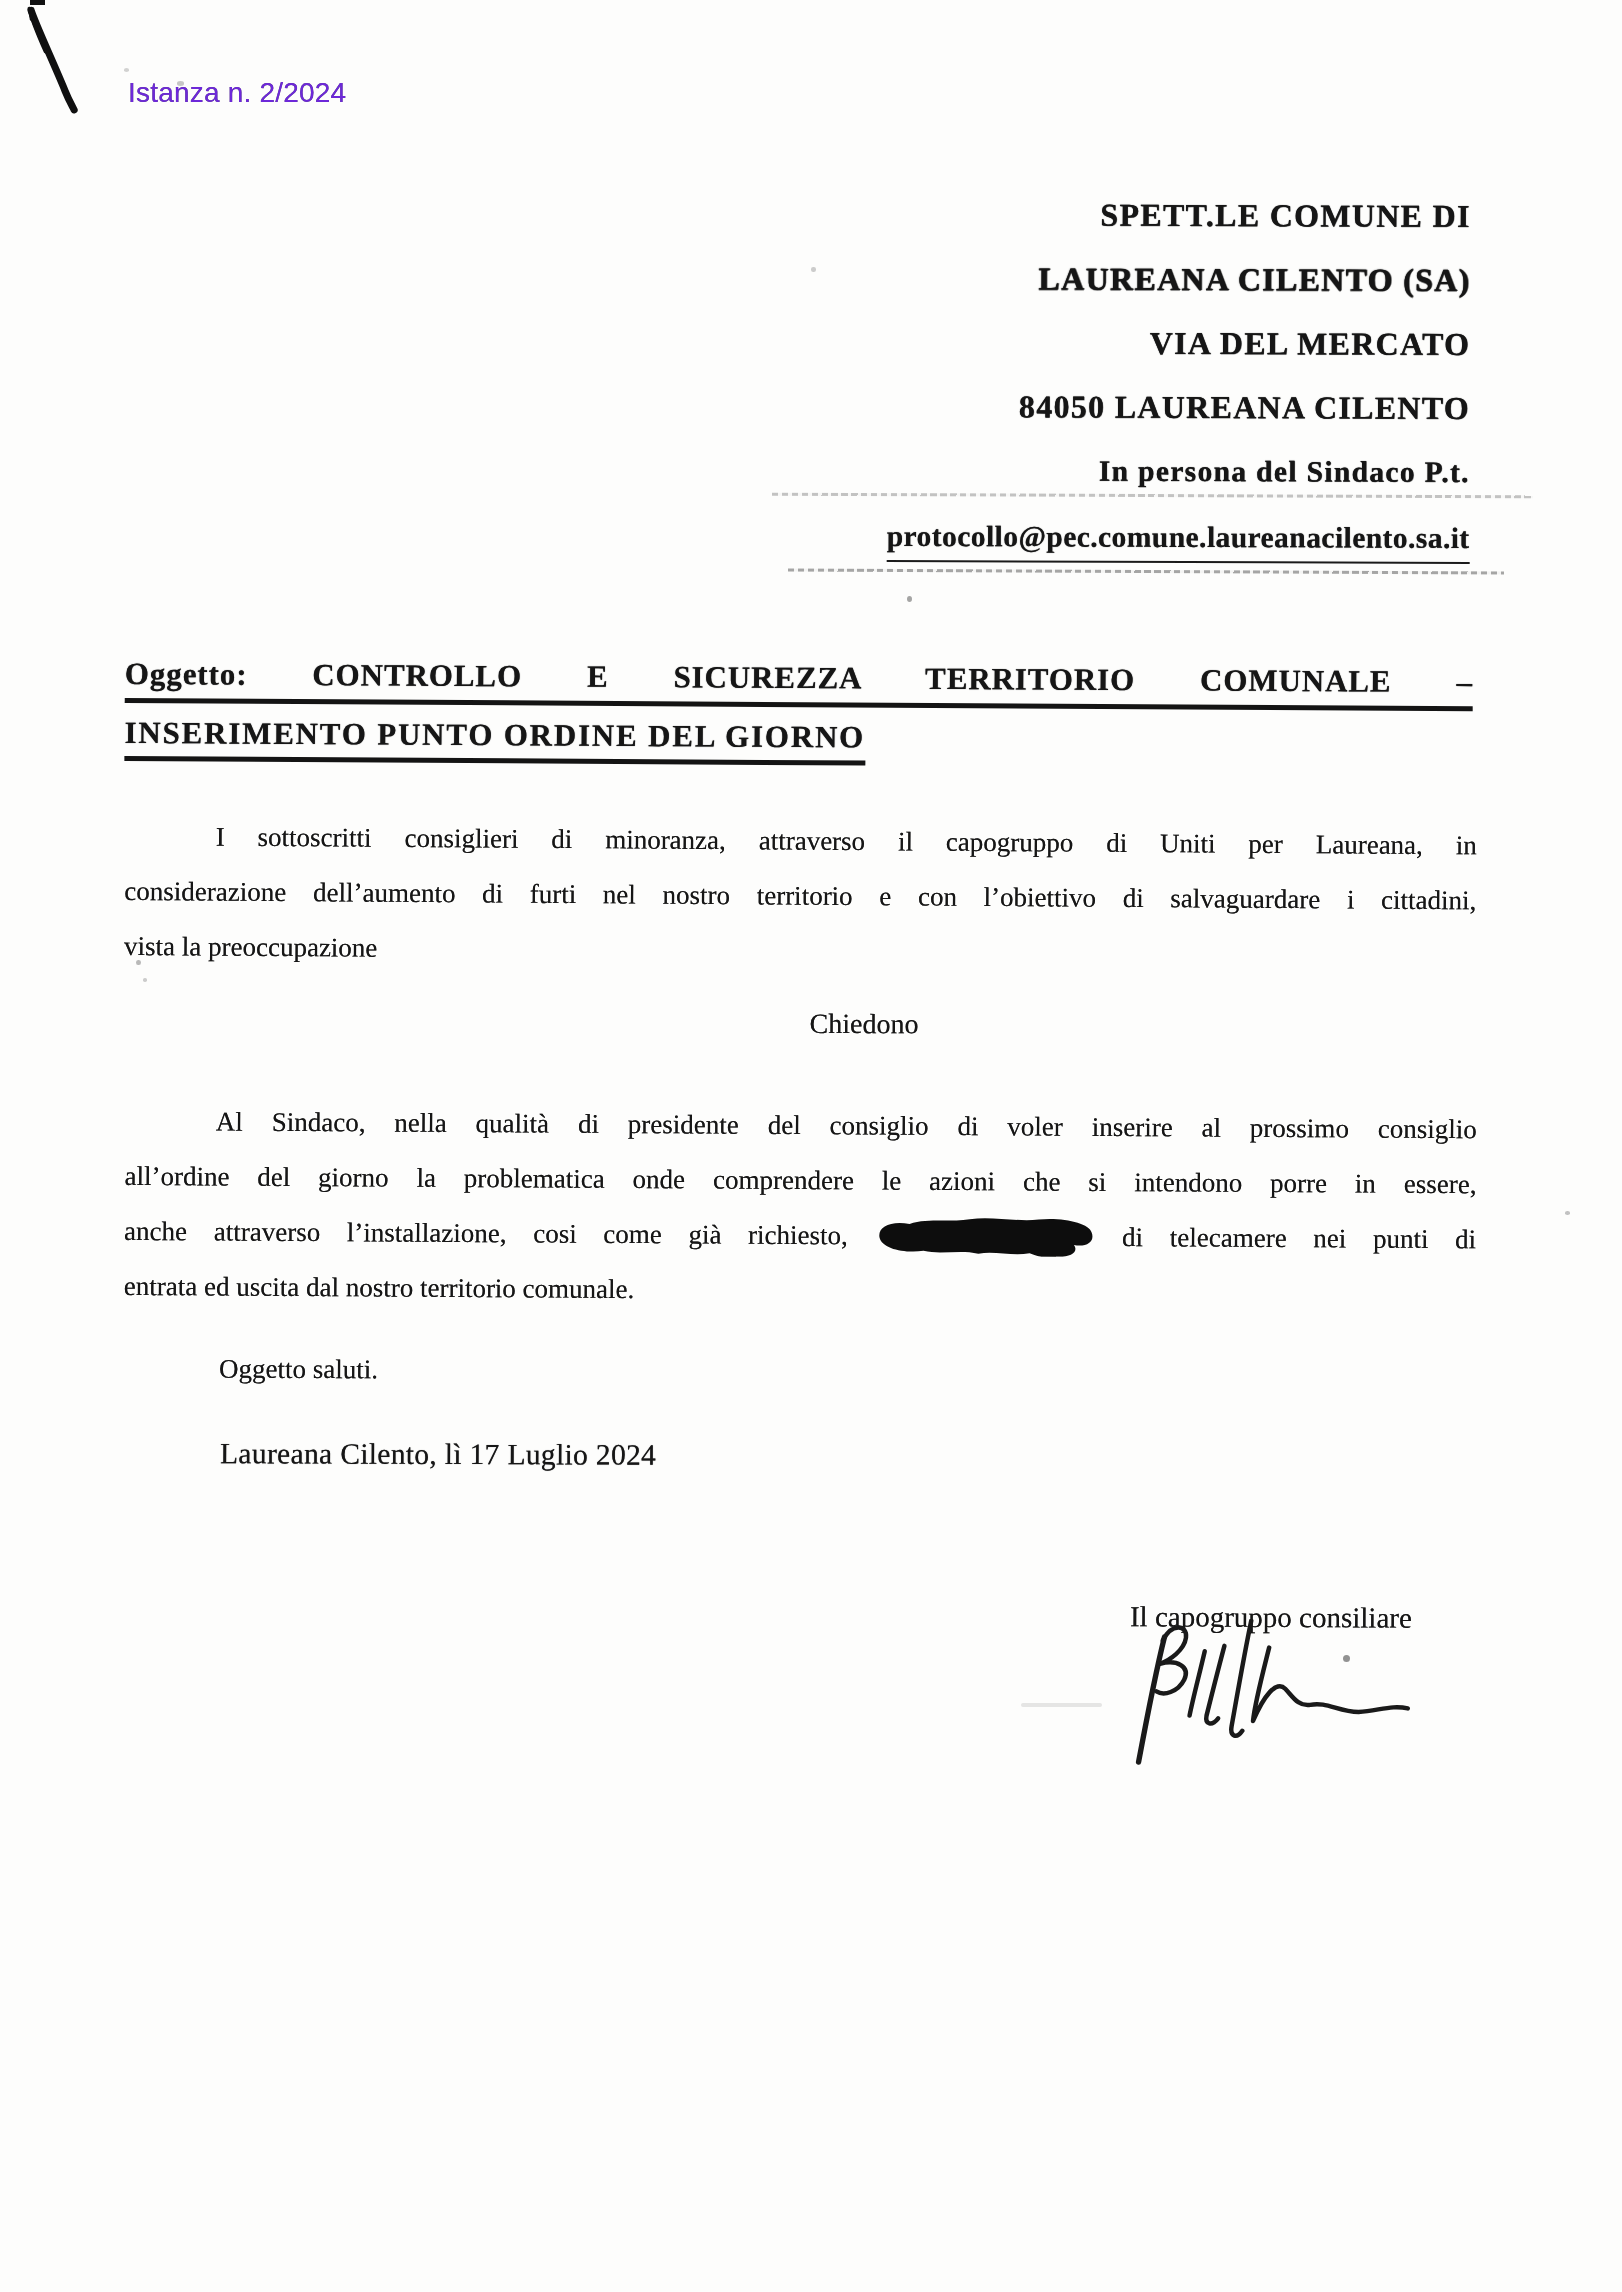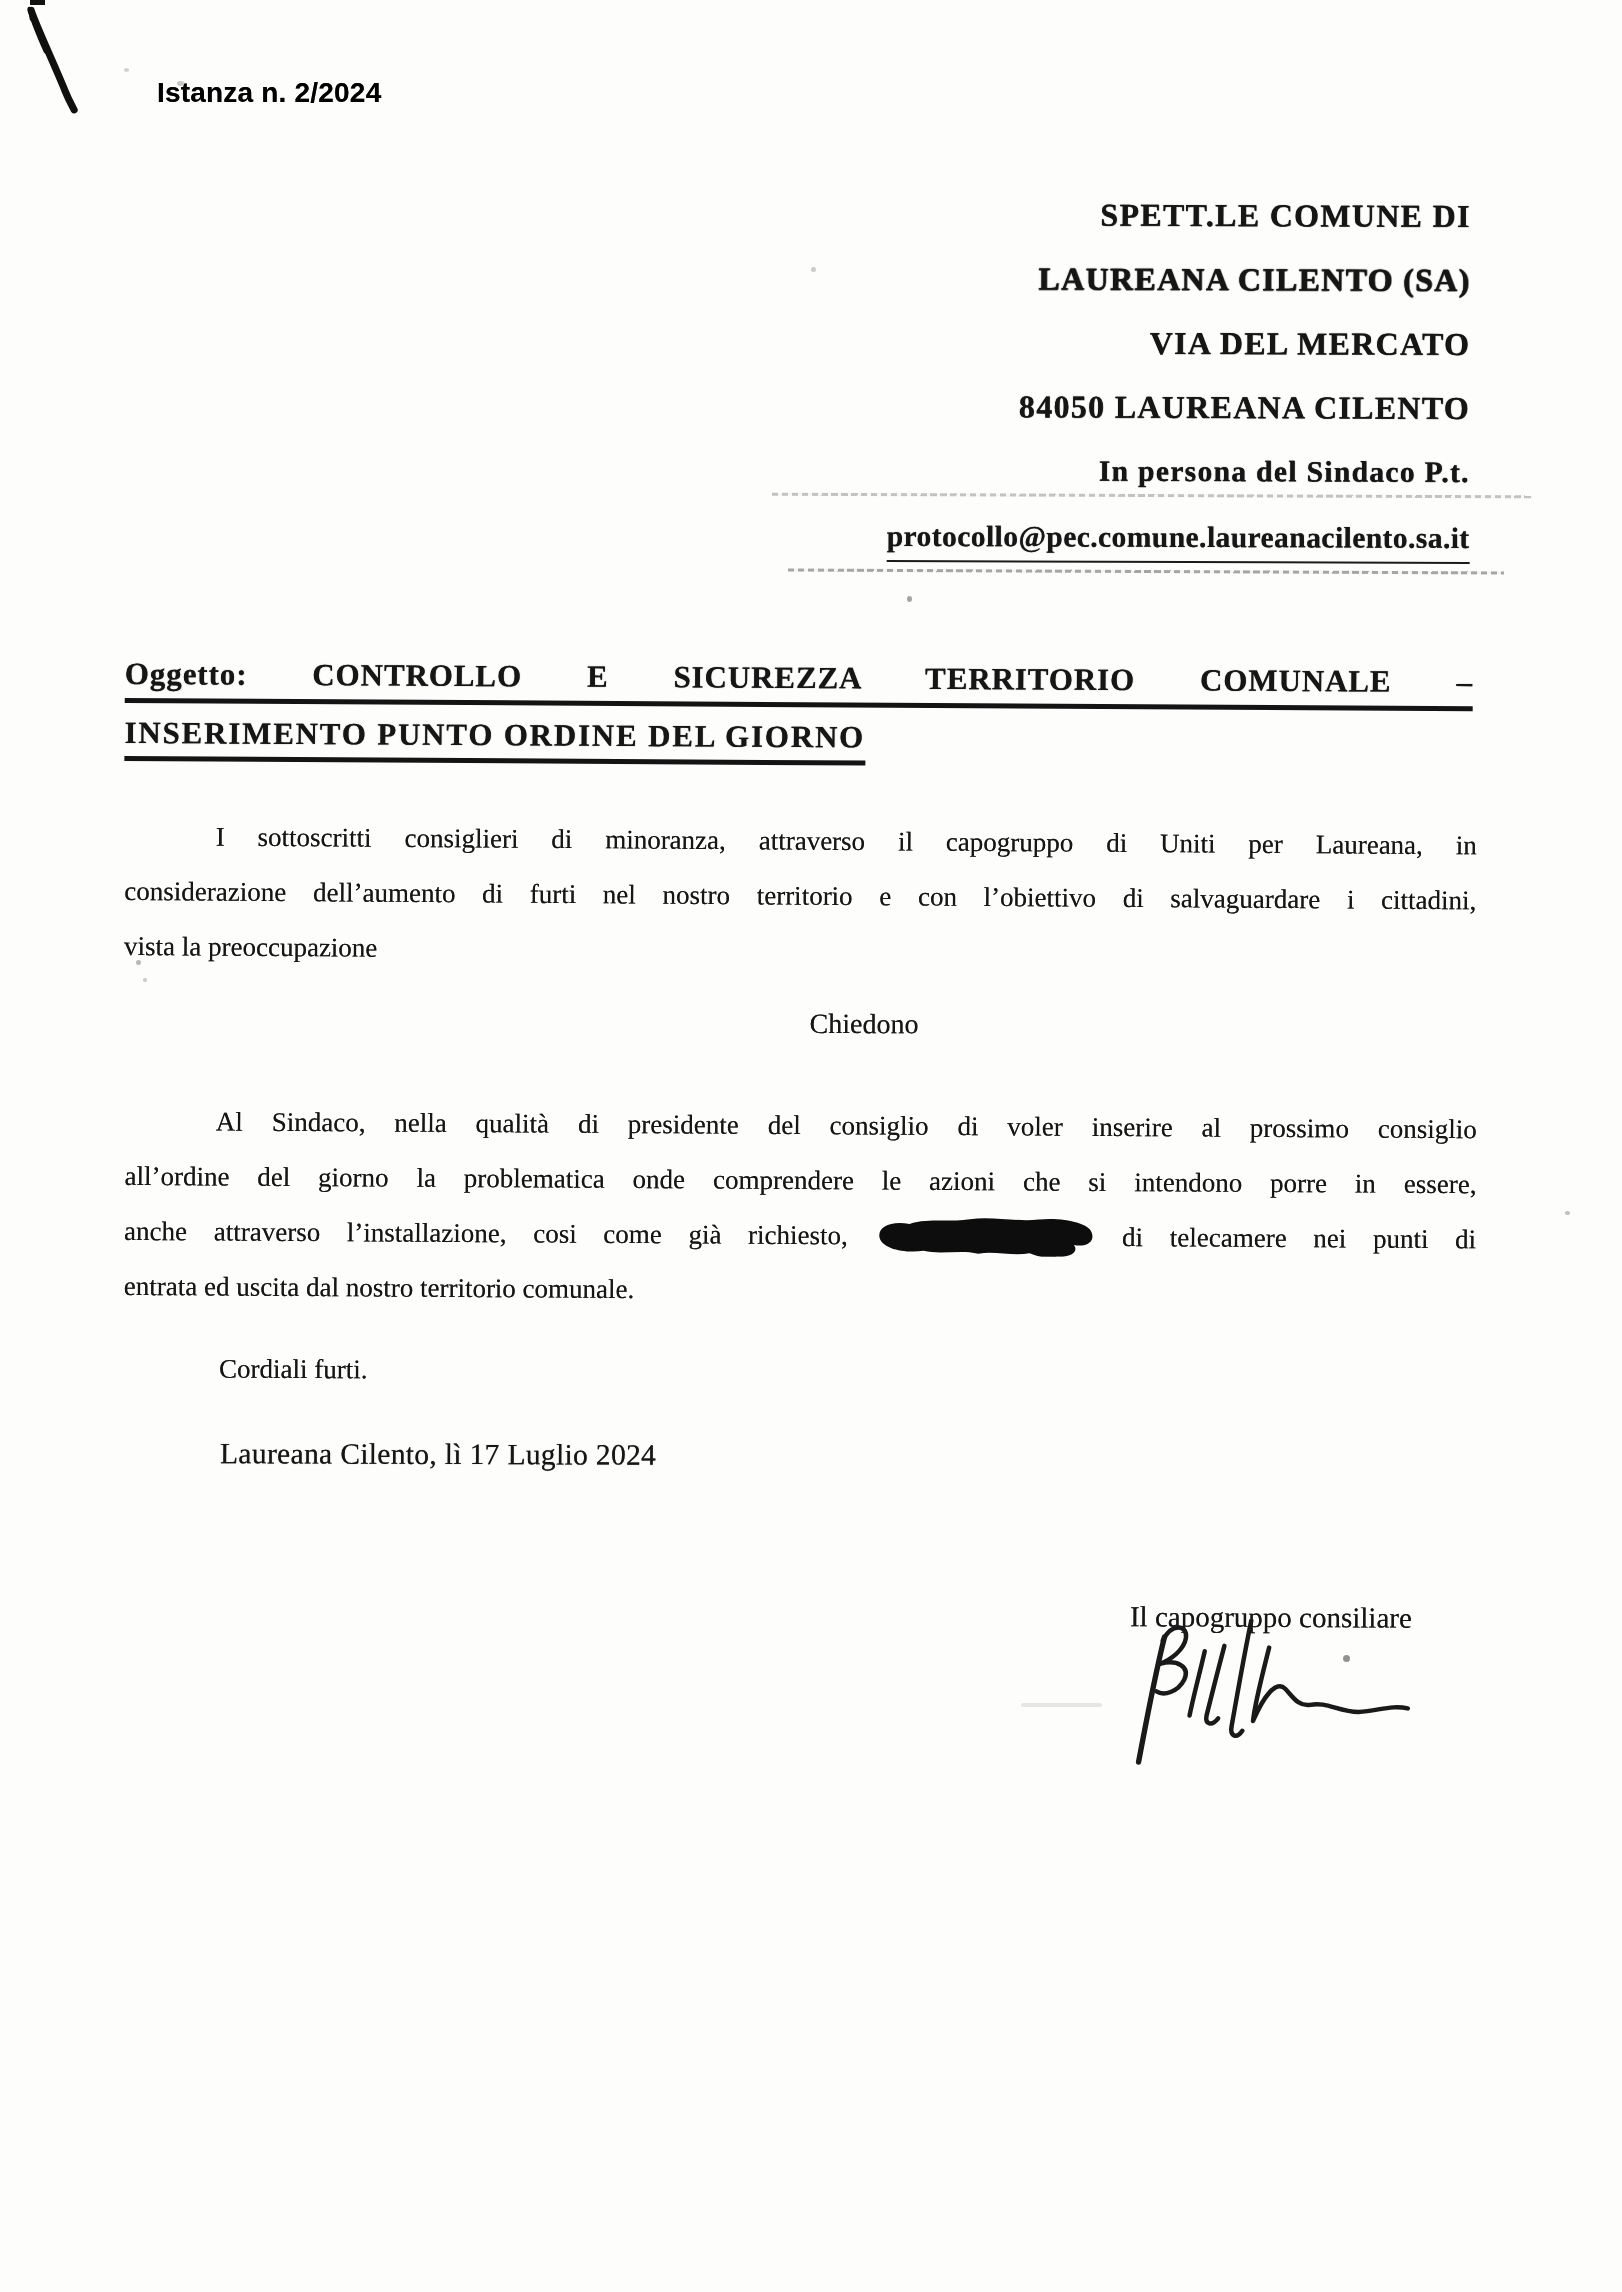--- a/index.html
+++ b/index.html
@@ -8,24 +8,23 @@
     width:1623px;height:2293px;
     background:#fdfdfc;
     overflow:hidden;
     font-family:"Liberation Serif", serif;
     color:#161616;
   }
   
   .istanza{
     position:absolute;left:128px;top:77px;
     font-family:"Liberation Sans", sans-serif;
-    font-size:28px;font-weight:700;color:#000000;
+    font-size:28px;font-weight:400;color:#6d28d9;
     letter-spacing:0.2px;
     text-shadow:0 0 0.5px rgba(0,0,0,.65);
-    margin-left:29px;
   }
   .recipient{
     position:absolute;top:184px;right:152px;
     text-align:right;
     transform:rotate(0.2deg);transform-origin:100% 0;
   }
   .recipient .r-line{
     font-size:32px;font-weight:700;letter-spacing:1.3px;
     line-height:64px;white-space:nowrap;
     text-shadow:0 0 0.9px rgba(0,0,0,.8), 0.4px 0.4px 0 rgba(0,0,0,.4);
@@ -165,21 +164,21 @@
     <div class="ln">
       <span>anche attraverso l’installazione, cosi come già richiesto,</span>
       <svg class="redaction" viewBox="0 0 250 50" preserveAspectRatio="none">
         <path fill="#0d0d0d" d="M6,28 C4,16 18,8 40,12 C60,5 84,10 108,6 C134,2 160,9 186,6 C214,3 243,10 246,21 C250,31 241,39 226,36 C232,44 222,51 206,50 C196,54 184,49 176,46 C156,50 136,43 118,47 C96,42 76,49 56,44 C34,47 9,42 6,28 Z"></path>
       </svg>
       <span>di telecamere nei punti di</span>
     </div>
     <div class="ln last">entrata ed uscita dal nostro territorio comunale.</div>
   </div>
 
-  <div class="closing">Cordiali furti.</div>
+  <div class="closing">Oggetto saluti.</div>
 
   <div class="placedate">Laureana Cilento, lì 17 Luglio 2024</div>
 
   <div class="sig-label">Il capogruppo consiliare</div>
   <svg class="sig-svg" width="313" height="161" viewBox="0 0 350 180">
     <g fill="none" stroke="#1a1a1a" stroke-linecap="round" stroke-linejoin="round">
       <path d="M52,20 C46,44 32,112 23,160" stroke-width="6"></path>
       <path d="M50,24 C60,4 78,6 76,21 C74,35 58,46 47,50 C66,45 81,53 74,68 C67,82 51,86 43,81" stroke-width="5"></path>
       <path d="M97,36 C91,62 84,88 80,108" stroke-width="5"></path>
       <path d="M119,30 C111,60 103,92 99,108 C97,118 105,120 112,111" stroke-width="5"></path>

